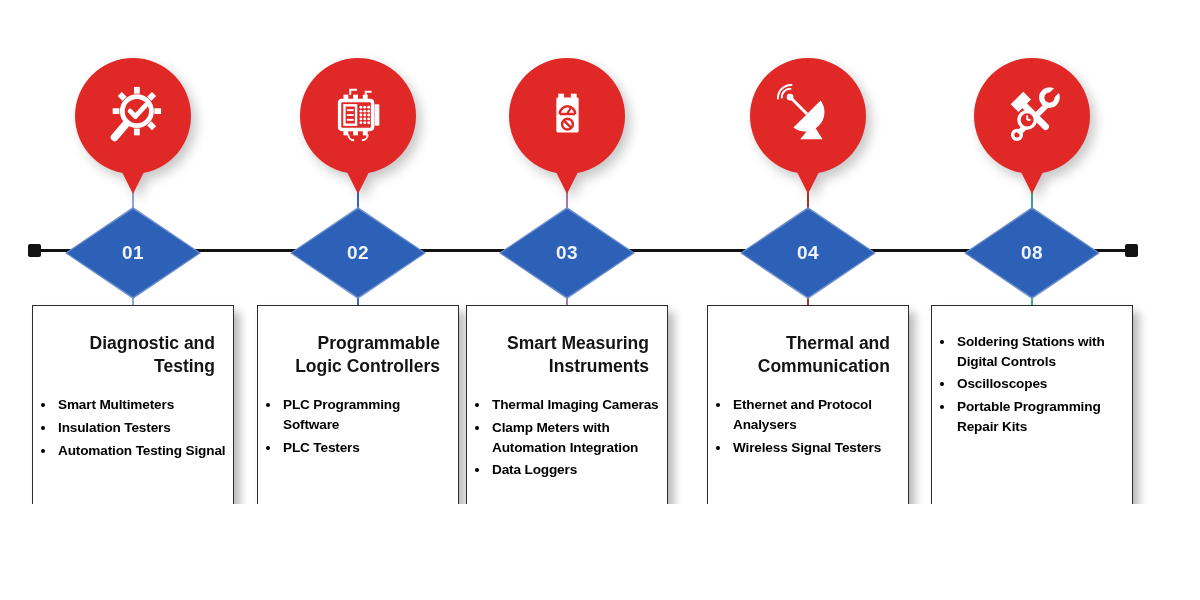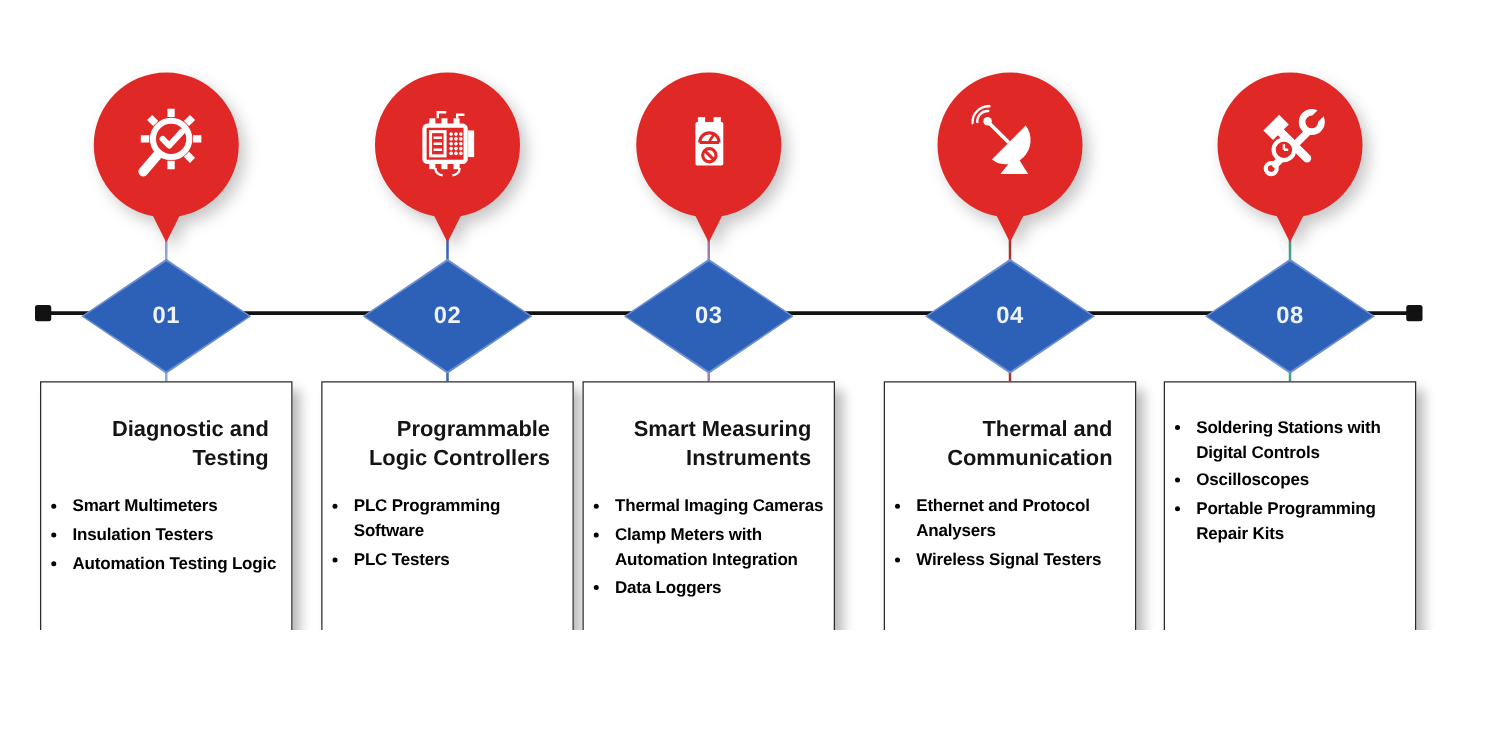--- a/index.html
+++ b/index.html
@@ -79,21 +79,21 @@
     <div class="diamond">
       <div class="diamond-inner"></div>
       <span class="num">01</span>
     </div>
     <div class="connector connector-bottom" style="background-color: rgb(143, 169, 217);"></div>
     <div class="card">
       <h3 class="card-title">Diagnostic and Testing</h3>
       <ul class="card-list">
         <li>Smart Multimeters</li>
         <li>Insulation Testers</li>
-        <li>Automation Testing Logic</li>
+        <li>Automation Testing Signal</li>
       </ul>
     </div>
   </div>
 
   <div class="item" style="left:257px">
     <div class="balloon">
       <div class="balloon-circle"></div>
       <div class="balloon-tail"></div>
       <svg class="icon" viewBox="0 0 64 64">
         <rect class="w-s" x="13" y="17" width="34" height="30" rx="2.5" stroke-width="3.5"></rect>

